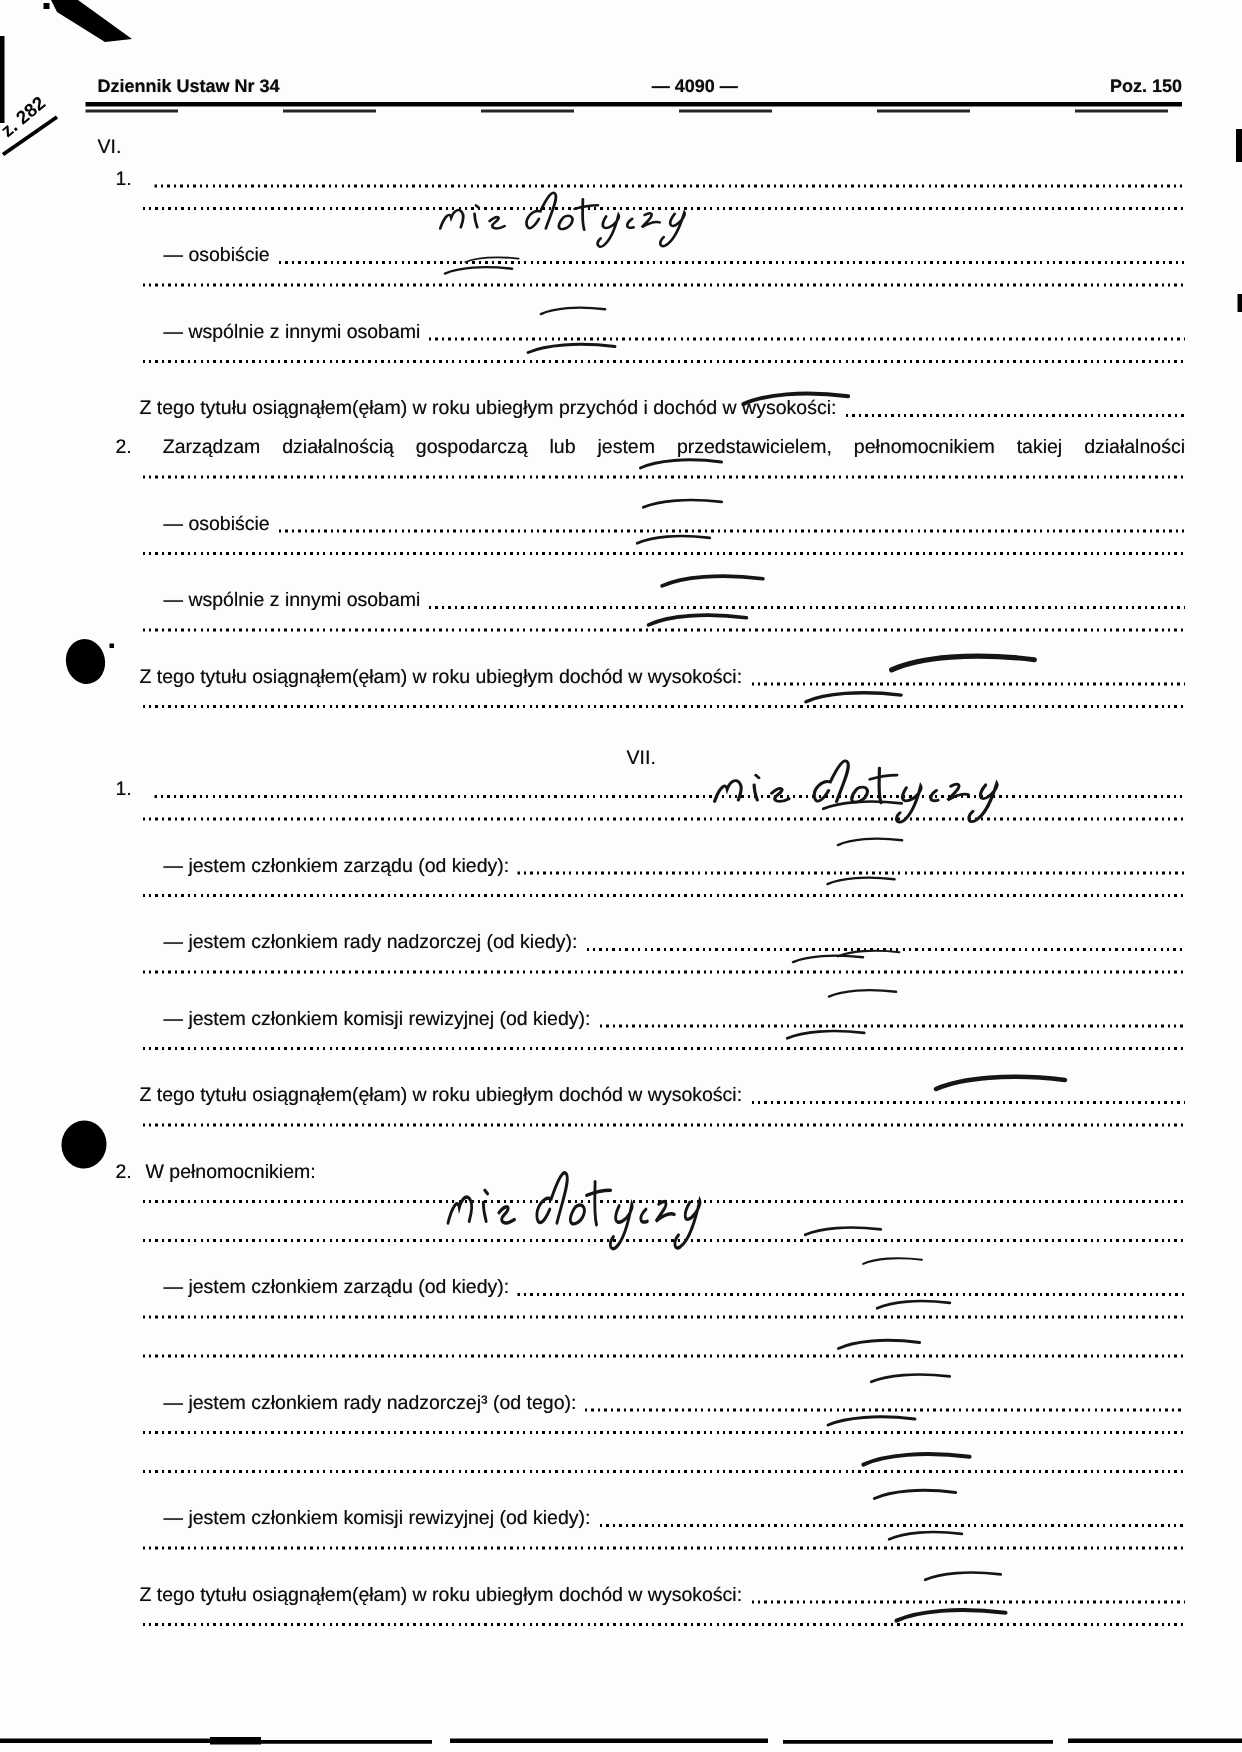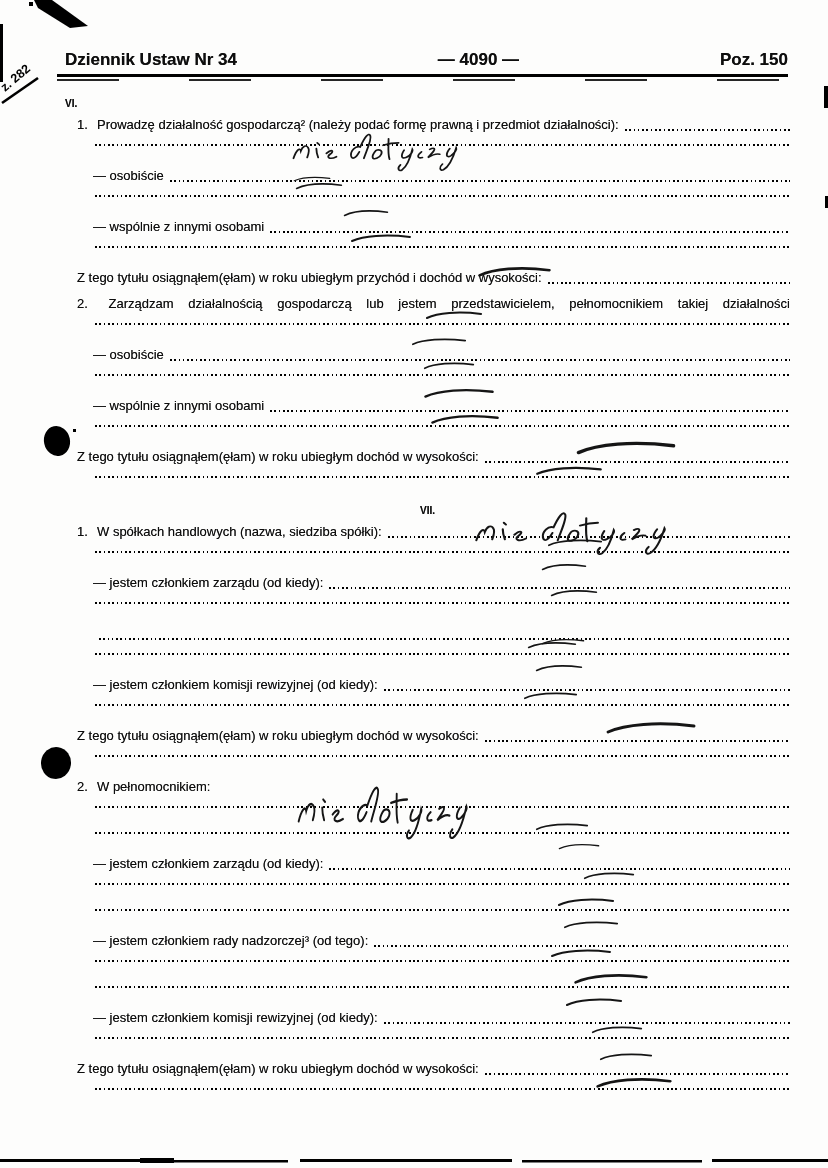--- a/index.html
+++ b/index.html
@@ -5,44 +5,44 @@
   html,body{margin:0;padding:0;background:#e8e8e8;}
   .page{
     position:relative;width:828px;height:1168px;background:#fdfdfc;
     font-family:"Liberation Sans",sans-serif;color:#0d0d0d;overflow:hidden;
     margin:0 auto;
   }
   .page *{box-sizing:border-box;}
   
   .header{
     display:flex;justify-content:space-between;align-items:baseline;
-    margin:50px 40px 0 65px;font-size:17px;font-weight:700;
+    margin:50px 40px 0 65px;font-size:12px;font-weight:700;
     text-shadow:0 0 .5px rgba(0,0,0,.65);
   }
   .rule{margin:4px 40px 0 57px;border-top:3px solid #000;}
   .rule2{
     margin:2px 40px 0 57px;height:2px;
     background:repeating-linear-gradient(90deg,#000 0 62px,transparent 62px 132px);
     opacity:.85;
   }
   
   .content{position:relative;margin:0 38px 0 65px;}
   .row{
     position:relative;min-height:18px;line-height:18px;font-size:13px;
     margin-top:8px;text-shadow:0 0 .45px rgba(0,0,0,.6);
   }
-  .sec-row{margin-top:22px;font-weight:700;font-size:10px;}
+  .sec-row{margin-top:22px;font-weight:400;font-size:13px;}
   .content > .sec-row:first-child{margin-top:14px;}
   .sec-row + .row{margin-top:3px;}
   .num-row{margin-left:12px;display:flex;}
   .num-row.justify{display:block;text-align:justify;text-align-last:justify;}
   .num-row.justify .row-num{display:inline;margin-right:6px;}
   .row-num{flex:0 0 20px;font-weight:400;}
-  .dash-row{margin-left:28px;display:flex;}
-  .plain-row{margin-left:12px;display:flex;}
+  .dash-row{margin-left:44px;display:flex;}
+  .plain-row{margin-left:28px;display:flex;}
   .row-text{white-space:nowrap;}
   .num-row.justify .row-text{white-space:normal;}
   .leader{
     flex:1 1 auto;height:2px;align-self:flex-end;margin:0 0 3px 6px;
     background:repeating-linear-gradient(90deg,#000 0 1.6px,transparent 1.6px 4.3px);
   }
   .dots-row{
     min-height:2px;height:2px;margin-left:30px;margin-top:10px;
     background:repeating-linear-gradient(90deg,#000 0 1.6px,transparent 1.6px 4.3px);
   }
@@ -89,21 +89,20 @@
   </div>
   <div class="rule"></div>
   <div class="rule2"></div>
 
   <div class="content">
       <div class="row sec-row">
       <span class="sec-label">VI.</span>
     </div>
       <div class="row num-row">
       <span class="row-num">1.</span>
-      <span class="row-text">Prowadzę działalność gospodarczą² (należy podać formę prawną i przedmiot działalności):</span>
       <span class="leader"></span>
     </div>
       <div class="row dots-row">
         <svg class="ink" viewBox="0 0 210 54" preserveAspectRatio="none" style="left: 193px; top: -15px; width: 192px; height: 44px;">
           <use href="#sym-hw" xlink:href="#sym-hw"></use>
         </svg>
       </div>
       <div class="row dash-row">
       <span class="row-text">— osobiście</span>
       <span class="leader"></span>
@@ -179,21 +178,20 @@
       <div class="row dots-row">
         <svg class="ink" viewBox="0 0 60 10" preserveAspectRatio="none" style="left: 440px; top: -11px; width: 68px; height: 11px;">
           <use href="#sym-mark" xlink:href="#sym-mark"></use>
         </svg>
       </div>
       <div class="row sec-row">
       <span class="sec-label">VII.</span>
     </div>
       <div class="row num-row">
       <span class="row-num">1.</span>
-      <span class="row-text">W spółkach handlowych (nazwa, siedziba spółki):</span>
       <span class="leader"></span>
     <svg class="ink" viewBox="0 0 210 54" preserveAspectRatio="none" style="left: 393px; top: -16px; width: 222px; height: 50px;">
           <use href="#sym-hw" xlink:href="#sym-hw"></use>
         </svg>
       </div>
       <div class="row dots-row">
         <svg class="ink" viewBox="0 0 60 10" preserveAspectRatio="none" style="left: 452px; top: -13px; width: 56px; height: 9px;">
           <use href="#sym-mark" xlink:href="#sym-mark"></use>
         </svg>
       </div>
@@ -203,20 +201,21 @@
     <svg class="ink" viewBox="0 0 60 10" preserveAspectRatio="none" style="left: 448px; top: -11px; width: 46px; height: 8px;">
           <use href="#sym-mark" xlink:href="#sym-mark"></use>
         </svg>
       </div>
       <div class="row dots-row">
         <svg class="ink" viewBox="0 0 60 10" preserveAspectRatio="none" style="left: 455px; top: -13px; width: 48px; height: 8px;">
           <use href="#sym-mark" xlink:href="#sym-mark"></use>
         </svg>
       </div>
       <div class="row dash-row">
+      <span class="row-text">— jestem członkiem rady nadzorczej (od kiedy):</span>
       <span class="leader"></span>
     <svg class="ink" viewBox="0 0 60 10" preserveAspectRatio="none" style="left: 448px; top: 13px; width: 44px; height: 7px;">
           <use href="#sym-mark" xlink:href="#sym-mark"></use>
         </svg>
       </div>
       <div class="row dots-row">
         <svg class="ink" viewBox="0 0 60 10" preserveAspectRatio="none" style="left: 432px; top: -12px; width: 50px; height: 8px;">
           <use href="#sym-mark" xlink:href="#sym-mark"></use>
         </svg>
       </div>

